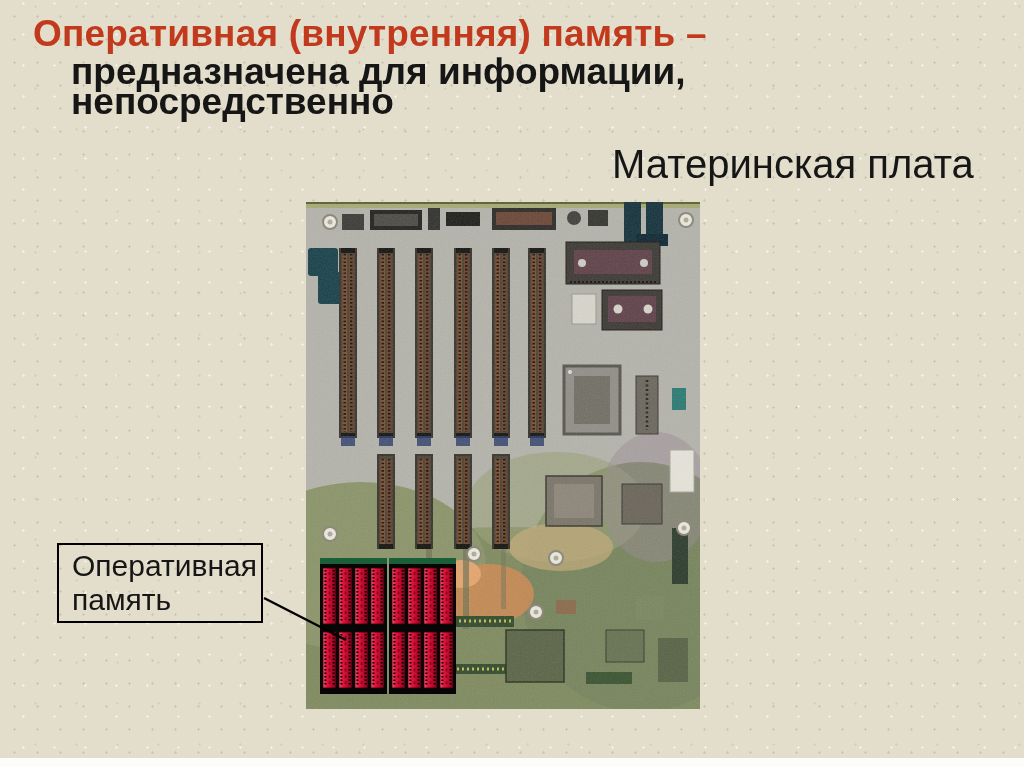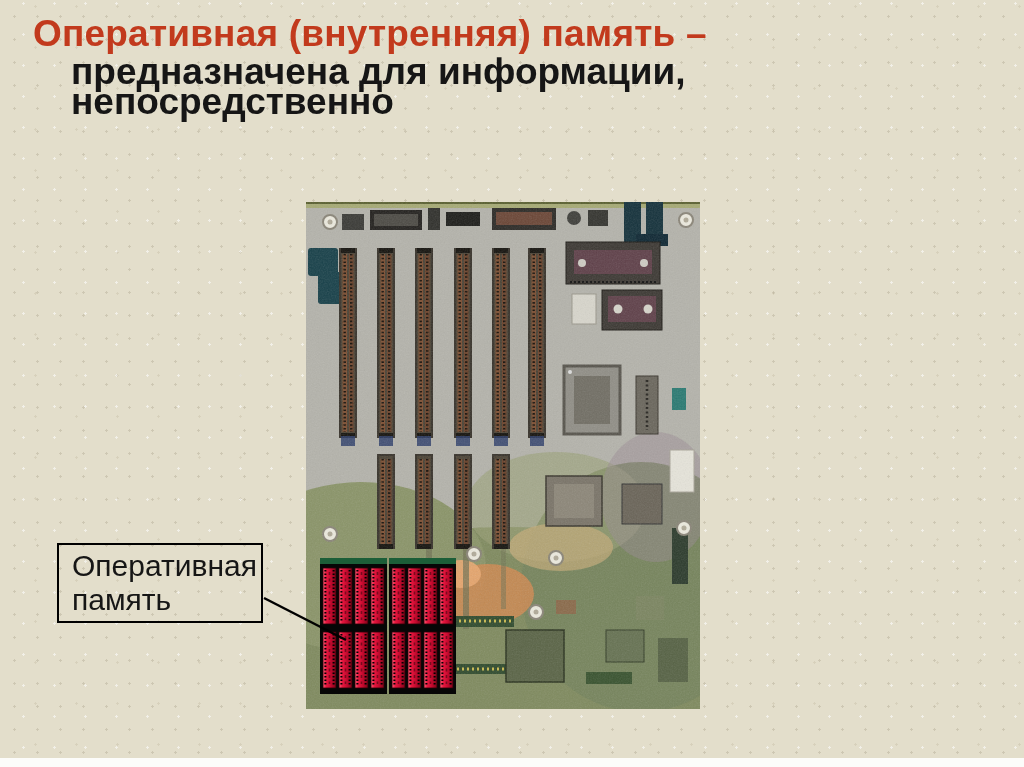--- a/index.html
+++ b/index.html
@@ -59,20 +59,21 @@
 <body>
 
 <div id="slide">
 
   <div class="title">Оперативная (внутренняя) память –</div>
 
   <div class="subtitle">
     <div>предназначена для информации, непосредственно</div>
   </div>
 
+  <div class="caption">Материнская плата</div>
 
   <figure class="photo">
     <svg viewBox="0 0 394 507" xmlns="http://www.w3.org/2000/svg">
       <defs>
         <linearGradient id="rg" x1="0" y1="0" x2="1" y2="0">
           <stop offset="0" stop-color="#ff5e77"></stop>
           <stop offset="0.25" stop-color="#e81840"></stop>
           <stop offset="0.6" stop-color="#c40a2e"></stop>
           <stop offset="1" stop-color="#7e0418"></stop>
         </linearGradient>

